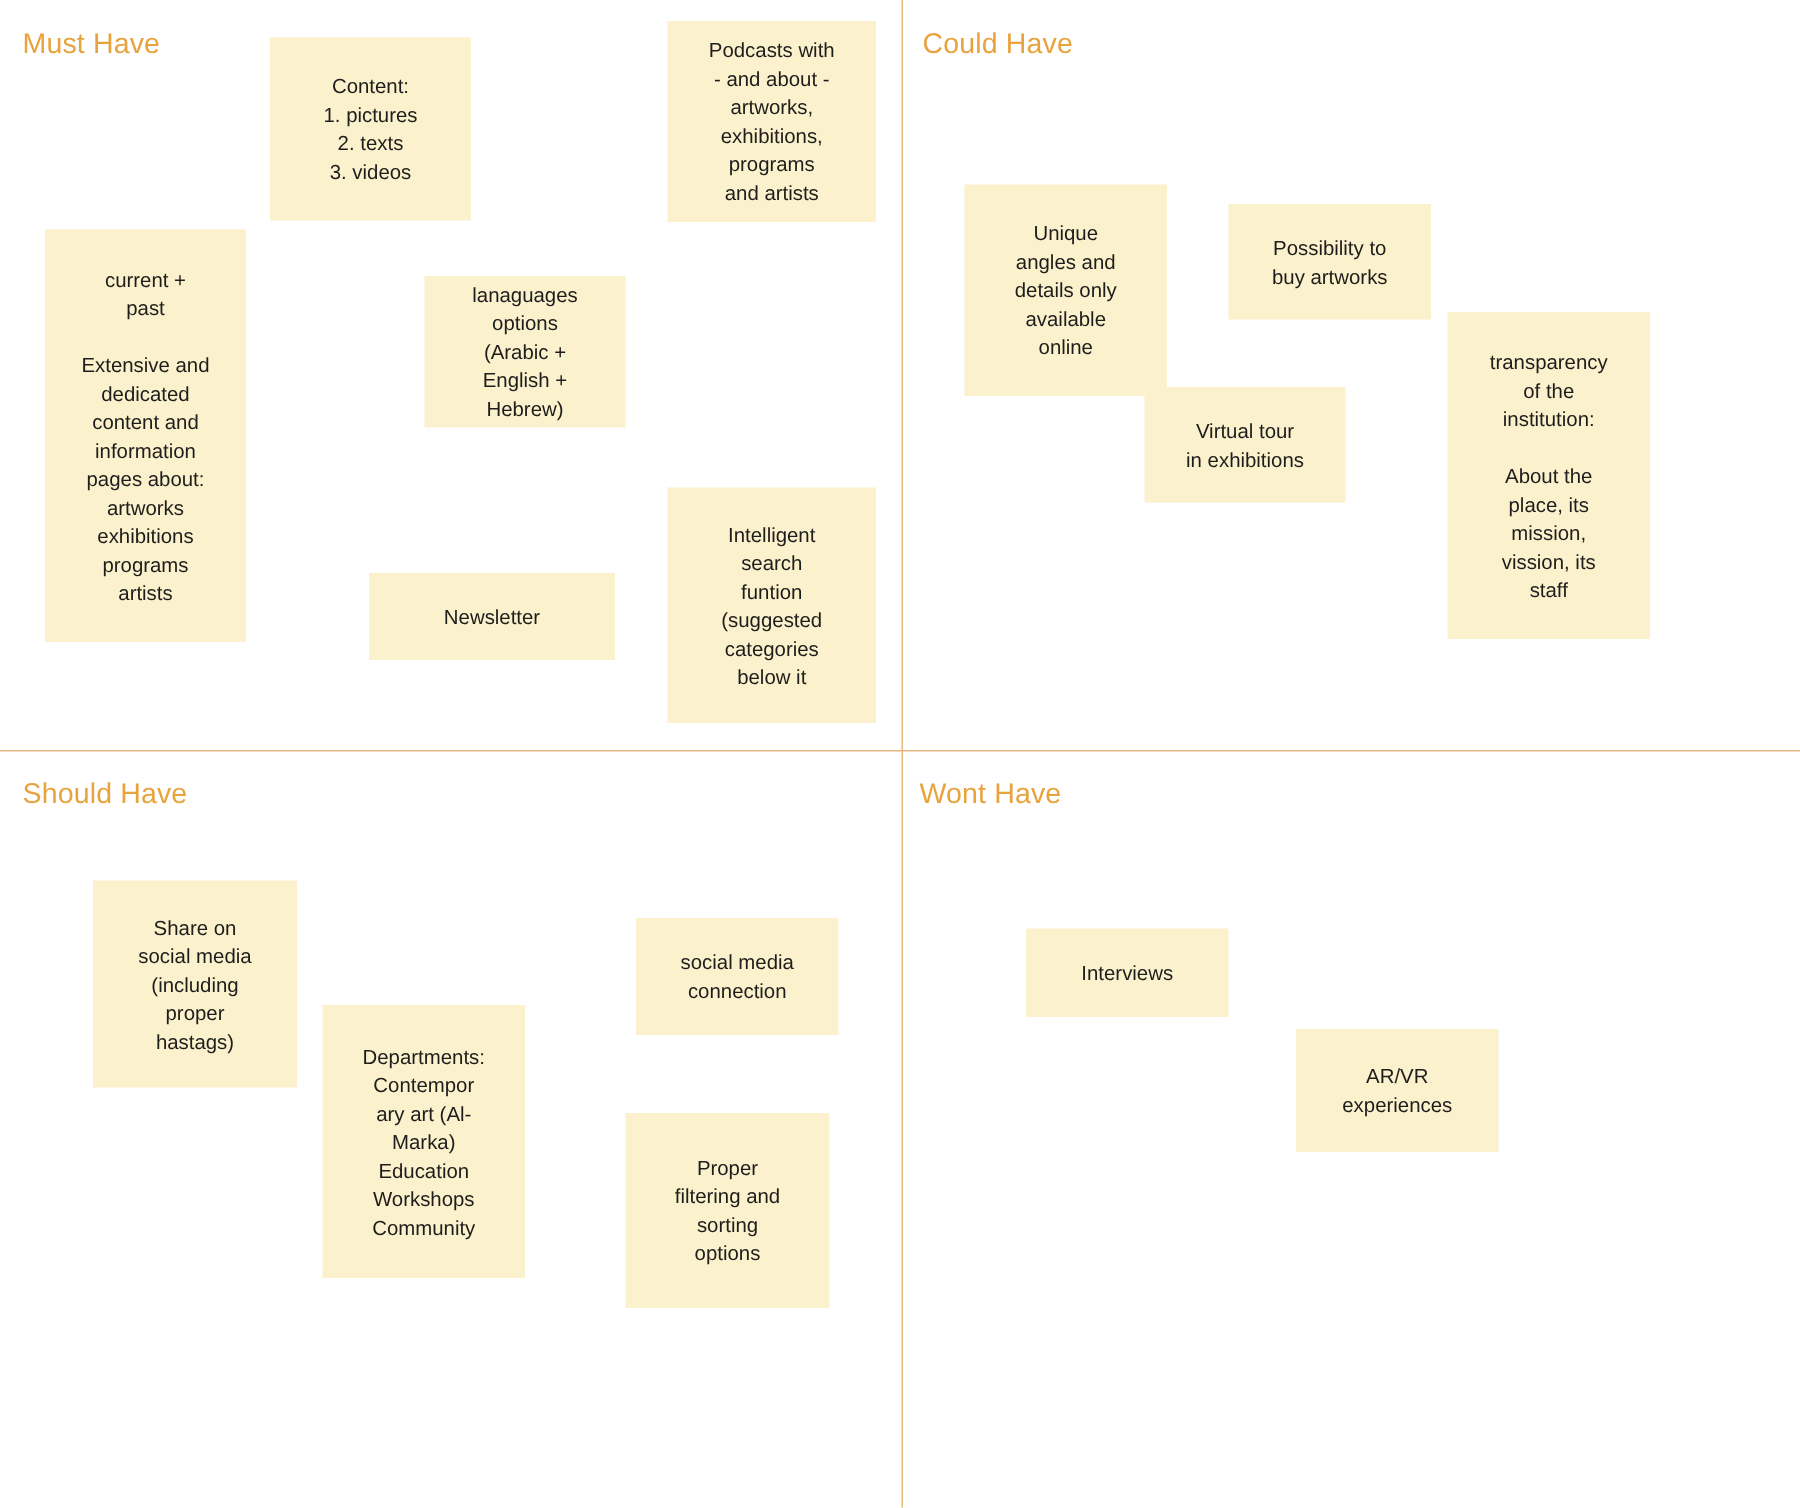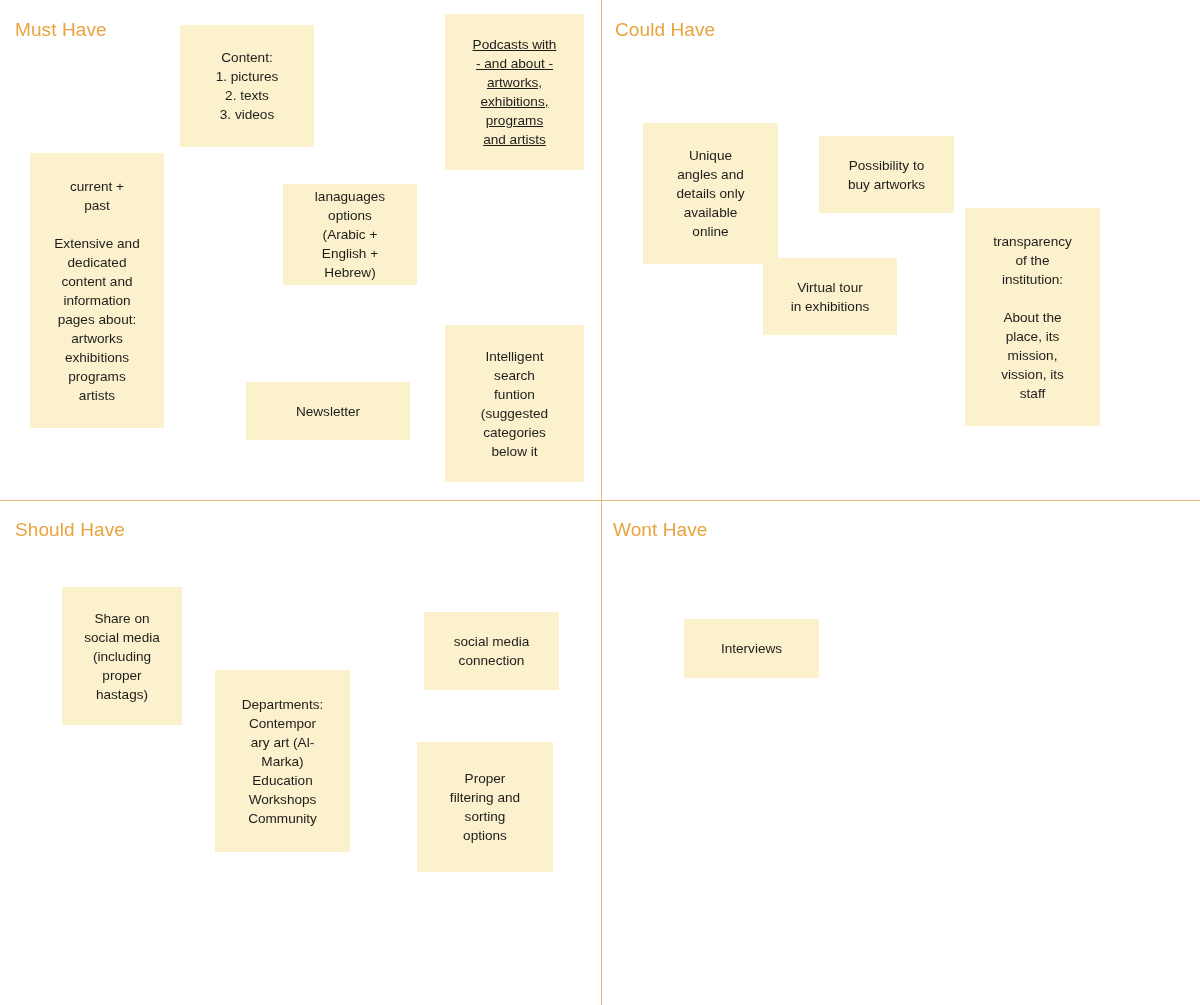--- a/index.html
+++ b/index.html
@@ -59,21 +59,21 @@
   <div class="quad-title" style="left:15px;top:519px;">Should Have</div>
   <div class="quad-title" style="left:613px;top:519px;">Wont Have</div>
 
   <div class="note" style="left:180px;top:25px;width:134px;height:122px;">
     <span class="txt">Content:
 1. pictures
 2.  texts
 3. videos</span>
   </div>
 
-  <div class="note" style="left:445px;top:14px;width:139px;height:156px;text-decoration:underline;">
+  <div class="note" style="left:445px;top:14px;width:139px;height:134px;">
     <span class="txt">Podcasts with
 - and about -
 artworks,
 exhibitions,
 programs
 and artists</span>
   </div>
 
   <div class="note" style="left:30px;top:153px;width:134px;height:275px;">
     <span class="txt">current +
@@ -134,21 +134,21 @@
 of the
 institution:
 
 About the
 place, its
 mission,
 vission, its
 staff</span>
   </div>
 
-  <div class="note" style="left:62px;top:587px;width:120px;height:138px;">
+  <div class="note" style="left:62px;top:587px;width:136px;height:138px;">
     <span class="txt">Share on
 social media
 (including
 proper
 hastags)</span>
   </div>
 
   <div class="note" style="left:215px;top:670px;width:135px;height:182px;">
     <span class="txt">Departments:
 Contempor
@@ -168,14 +168,18 @@
     <span class="txt">Proper
 filtering and
 sorting
 options</span>
   </div>
 
   <div class="note" style="left:684px;top:619px;width:135px;height:59px;">
     <span class="txt">Interviews</span>
   </div>
 
+  <div class="note" style="left:864px;top:686px;width:135px;height:82px;">
+    <span class="txt">AR/VR
+experiences</span>
+  </div>
 
 </div>
 
 </body></html>

